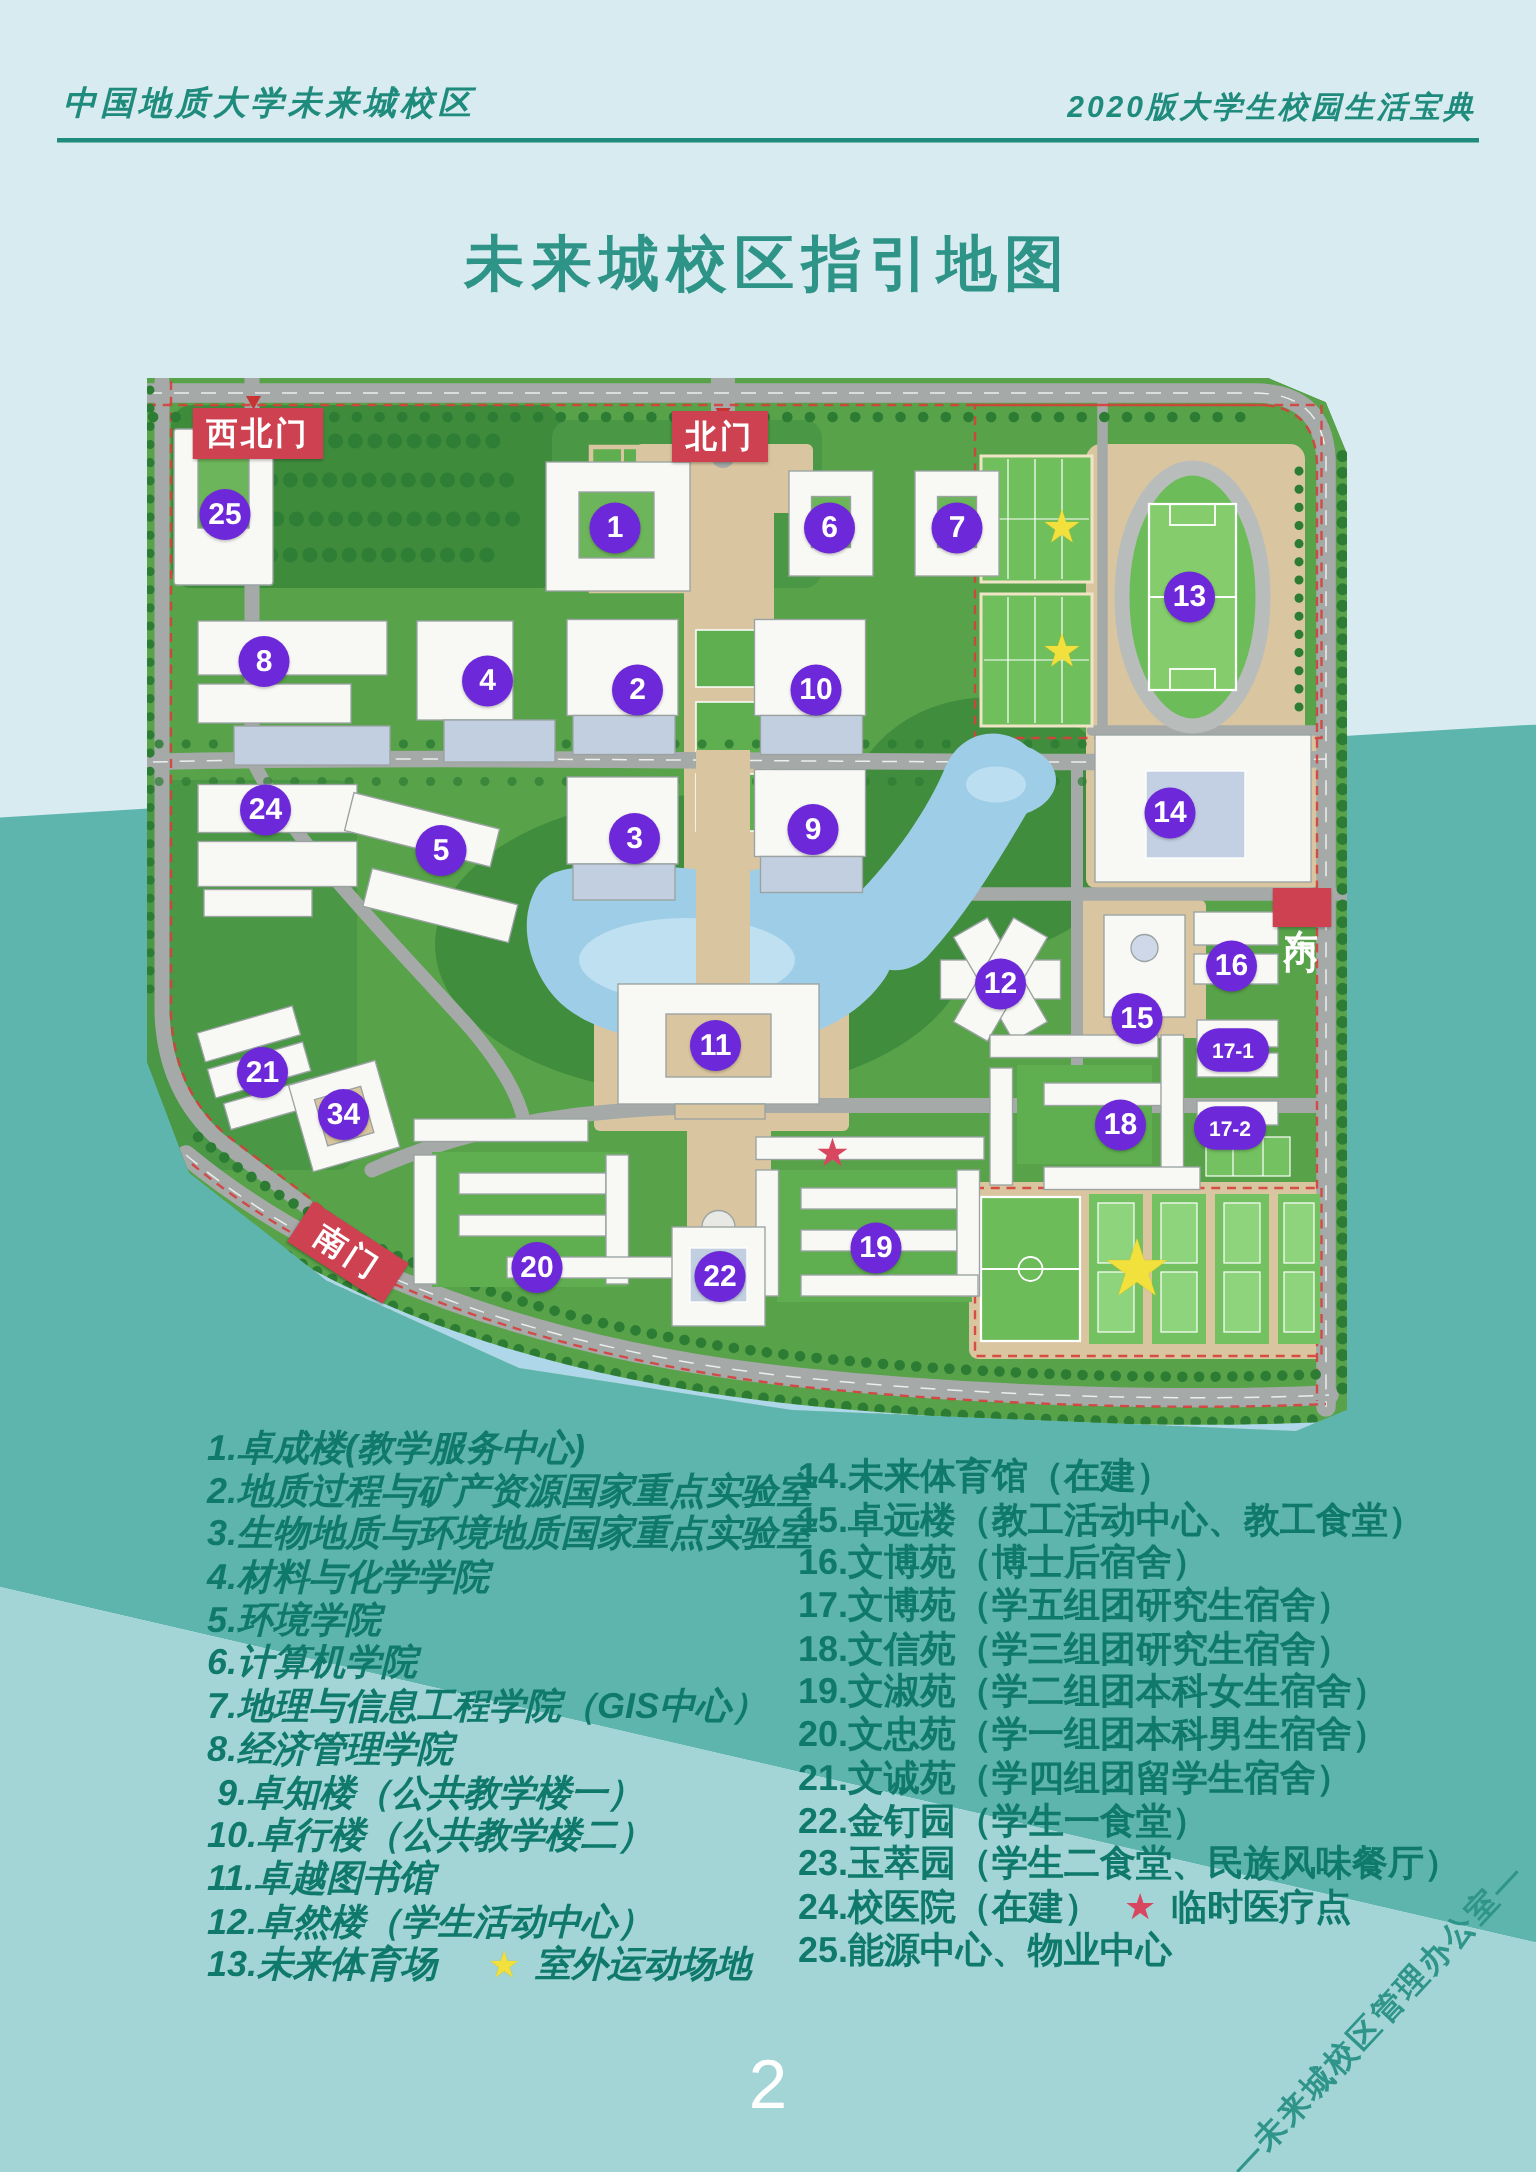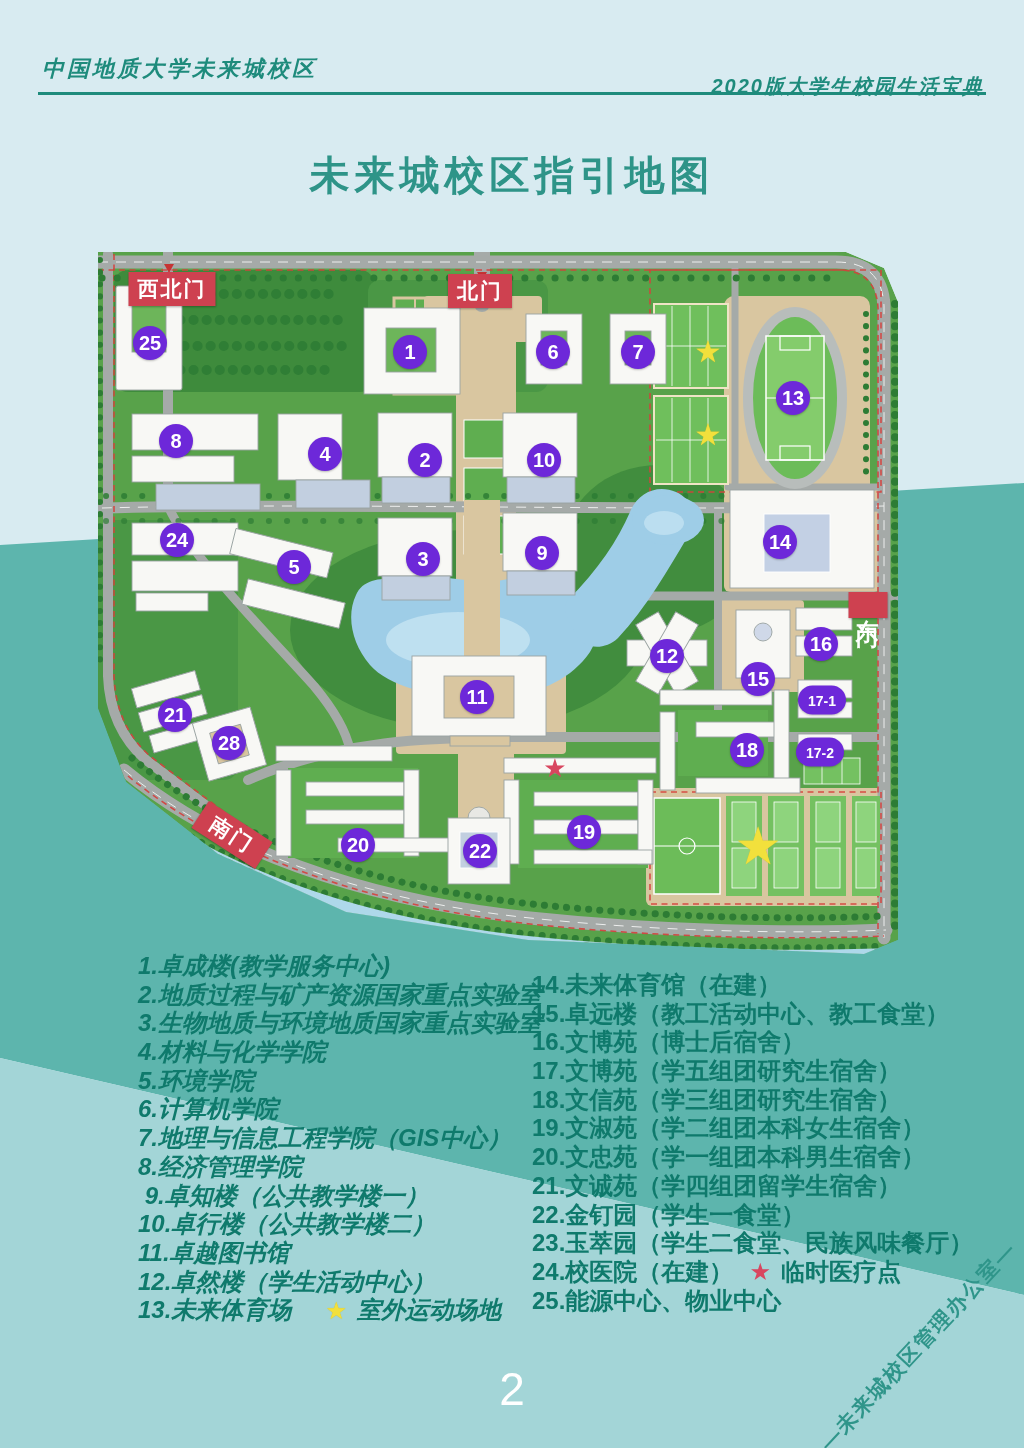--- a/index.html
+++ b/index.html
@@ -3,21 +3,21 @@
 <meta charset="utf-8">
 <style>
   html,body{margin:0;padding:0;}
   body{font-family:"Liberation Sans","DejaVu Sans",sans-serif;}
   .page{position:relative;width:1024px;height:1448px;overflow:hidden;background:#d8ebf1;}
   .bg{position:absolute;left:0;top:0;width:1024px;height:1448px;}
   .bg-teal{background:#5db5ad;clip-path:polygon(0 545px,1024px 483px,1024px 1295px,0 1058px);}
   .bg-seafoam{background:#a3d5d7;clip-path:polygon(0 1058px,1024px 1295px,1024px 1448px,0 1448px);}
   
   .hdr-left{position:absolute;left:42px;top:54px;font-size:22px;font-weight:bold;font-style:italic;letter-spacing:3px;color:#1e8b7c;}
-  .hdr-right{position:absolute;right:40px;top:58px;font-size:20px;font-weight:bold;font-style:italic;letter-spacing:2px;color:#1e8b7c;margin-top:15px;}
+  .hdr-right{position:absolute;right:40px;top:58px;font-size:20px;font-weight:bold;font-style:italic;letter-spacing:2px;color:#1e8b7c;}
   .hdr-rule{position:absolute;left:38px;top:92px;width:948px;height:3px;background:#1e8b7c;}
   .page-title{position:absolute;left:0;top:148px;width:1024px;text-align:center;font-size:40px;font-weight:bold;letter-spacing:5px;color:#2e9488;}
   
   .map{position:absolute;left:98px;top:240px;width:810px;height:725px;
        clip-path:polygon(0 12px,748px 12px,786px 28px,800px 62px,800px 700px,766px 714px,430px 700px,248px 672px,120px 614px,28px 542px,0 468px);}
   .map svg{position:absolute;left:0;top:0;}
   .map-overlay{position:absolute;left:0;top:0;width:100%;height:100%;}
   .marker{position:absolute;width:34px;height:34px;border-radius:50%;background:#6d28d9;color:#fff;
           font-size:20px;font-weight:bold;display:flex;align-items:center;justify-content:center;
           transform:translate(-50%,-50%);box-shadow:0 1px 2px rgba(0,0,0,.25);}
@@ -284,21 +284,21 @@
         <div class="marker" style="left: 682px; top: 302px;">14</div>
         <div class="marker" style="left: 660px; top: 408px; margin-top: 31px;">15</div>
         <div class="marker" style="left: 723px; top: 404px;">16</div>
         <div class="marker pill" style="left: 724px; top: 460px;">17-1</div>
         <div class="marker pill" style="left: 722px; top: 512px;">17-2</div>
         <div class="marker" style="left: 649px; top: 510px;">18</div>
         <div class="marker" style="left: 486px; top: 592px;">19</div>
         <div class="marker" style="left: 260px; top: 565px; margin-top: 40px;">20</div>
         <div class="marker" style="left: 77px; top: 475px;">21</div>
         <div class="marker" style="left: 382px; top: 611px;">22</div>
-        <div class="marker" style="left: 131px; top: 503px;">28</div>
+        <div class="marker" style="left: 131px; top: 503px;">34</div>
         <div class="marker" style="left: 79px; top: 300px;">24</div>
         <div class="marker" style="left: 52px; top: 103px;">25</div>
         <div class="star star-yellow" style="left: 610px; top: 112px; font-size: 30px;">★</div>
         <div class="star star-yellow" style="left: 610px; top: 195px; font-size: 30px;">★</div>
         <div class="star star-yellow" style="left: 660px; top: 606px; font-size: 52px;">★</div>
         <div class="star star-red" style="left: 457px; top: 528px; font-size: 26px;">★</div>
       </div>
   </div>
 
   <div class="legend-col legend-left" id="legend-left"><div class="legend-item"><span>1.卓成楼(教学服务中心)</span></div><div class="legend-item"><span>2.地质过程与矿产资源国家重点实验室</span></div><div class="legend-item"><span>3.生物地质与环境地质国家重点实验室</span></div><div class="legend-item"><span>4.材料与化学学院</span></div><div class="legend-item"><span>5.环境学院</span></div><div class="legend-item"><span>6.计算机学院</span></div><div class="legend-item"><span>7.地理与信息工程学院（GIS中心）</span></div><div class="legend-item"><span>8.经济管理学院</span></div><div class="legend-item"><span> 9.卓知楼（公共教学楼一）</span></div><div class="legend-item"><span>10.卓行楼（公共教学楼二）</span></div><div class="legend-item"><span>11.卓越图书馆</span></div><div class="legend-item"><span>12.卓然楼（学生活动中心）</span></div><div class="legend-item"><span>13.未来体育场</span><span class="li-star star-yellow">★</span><span>室外运动场地</span></div></div>

